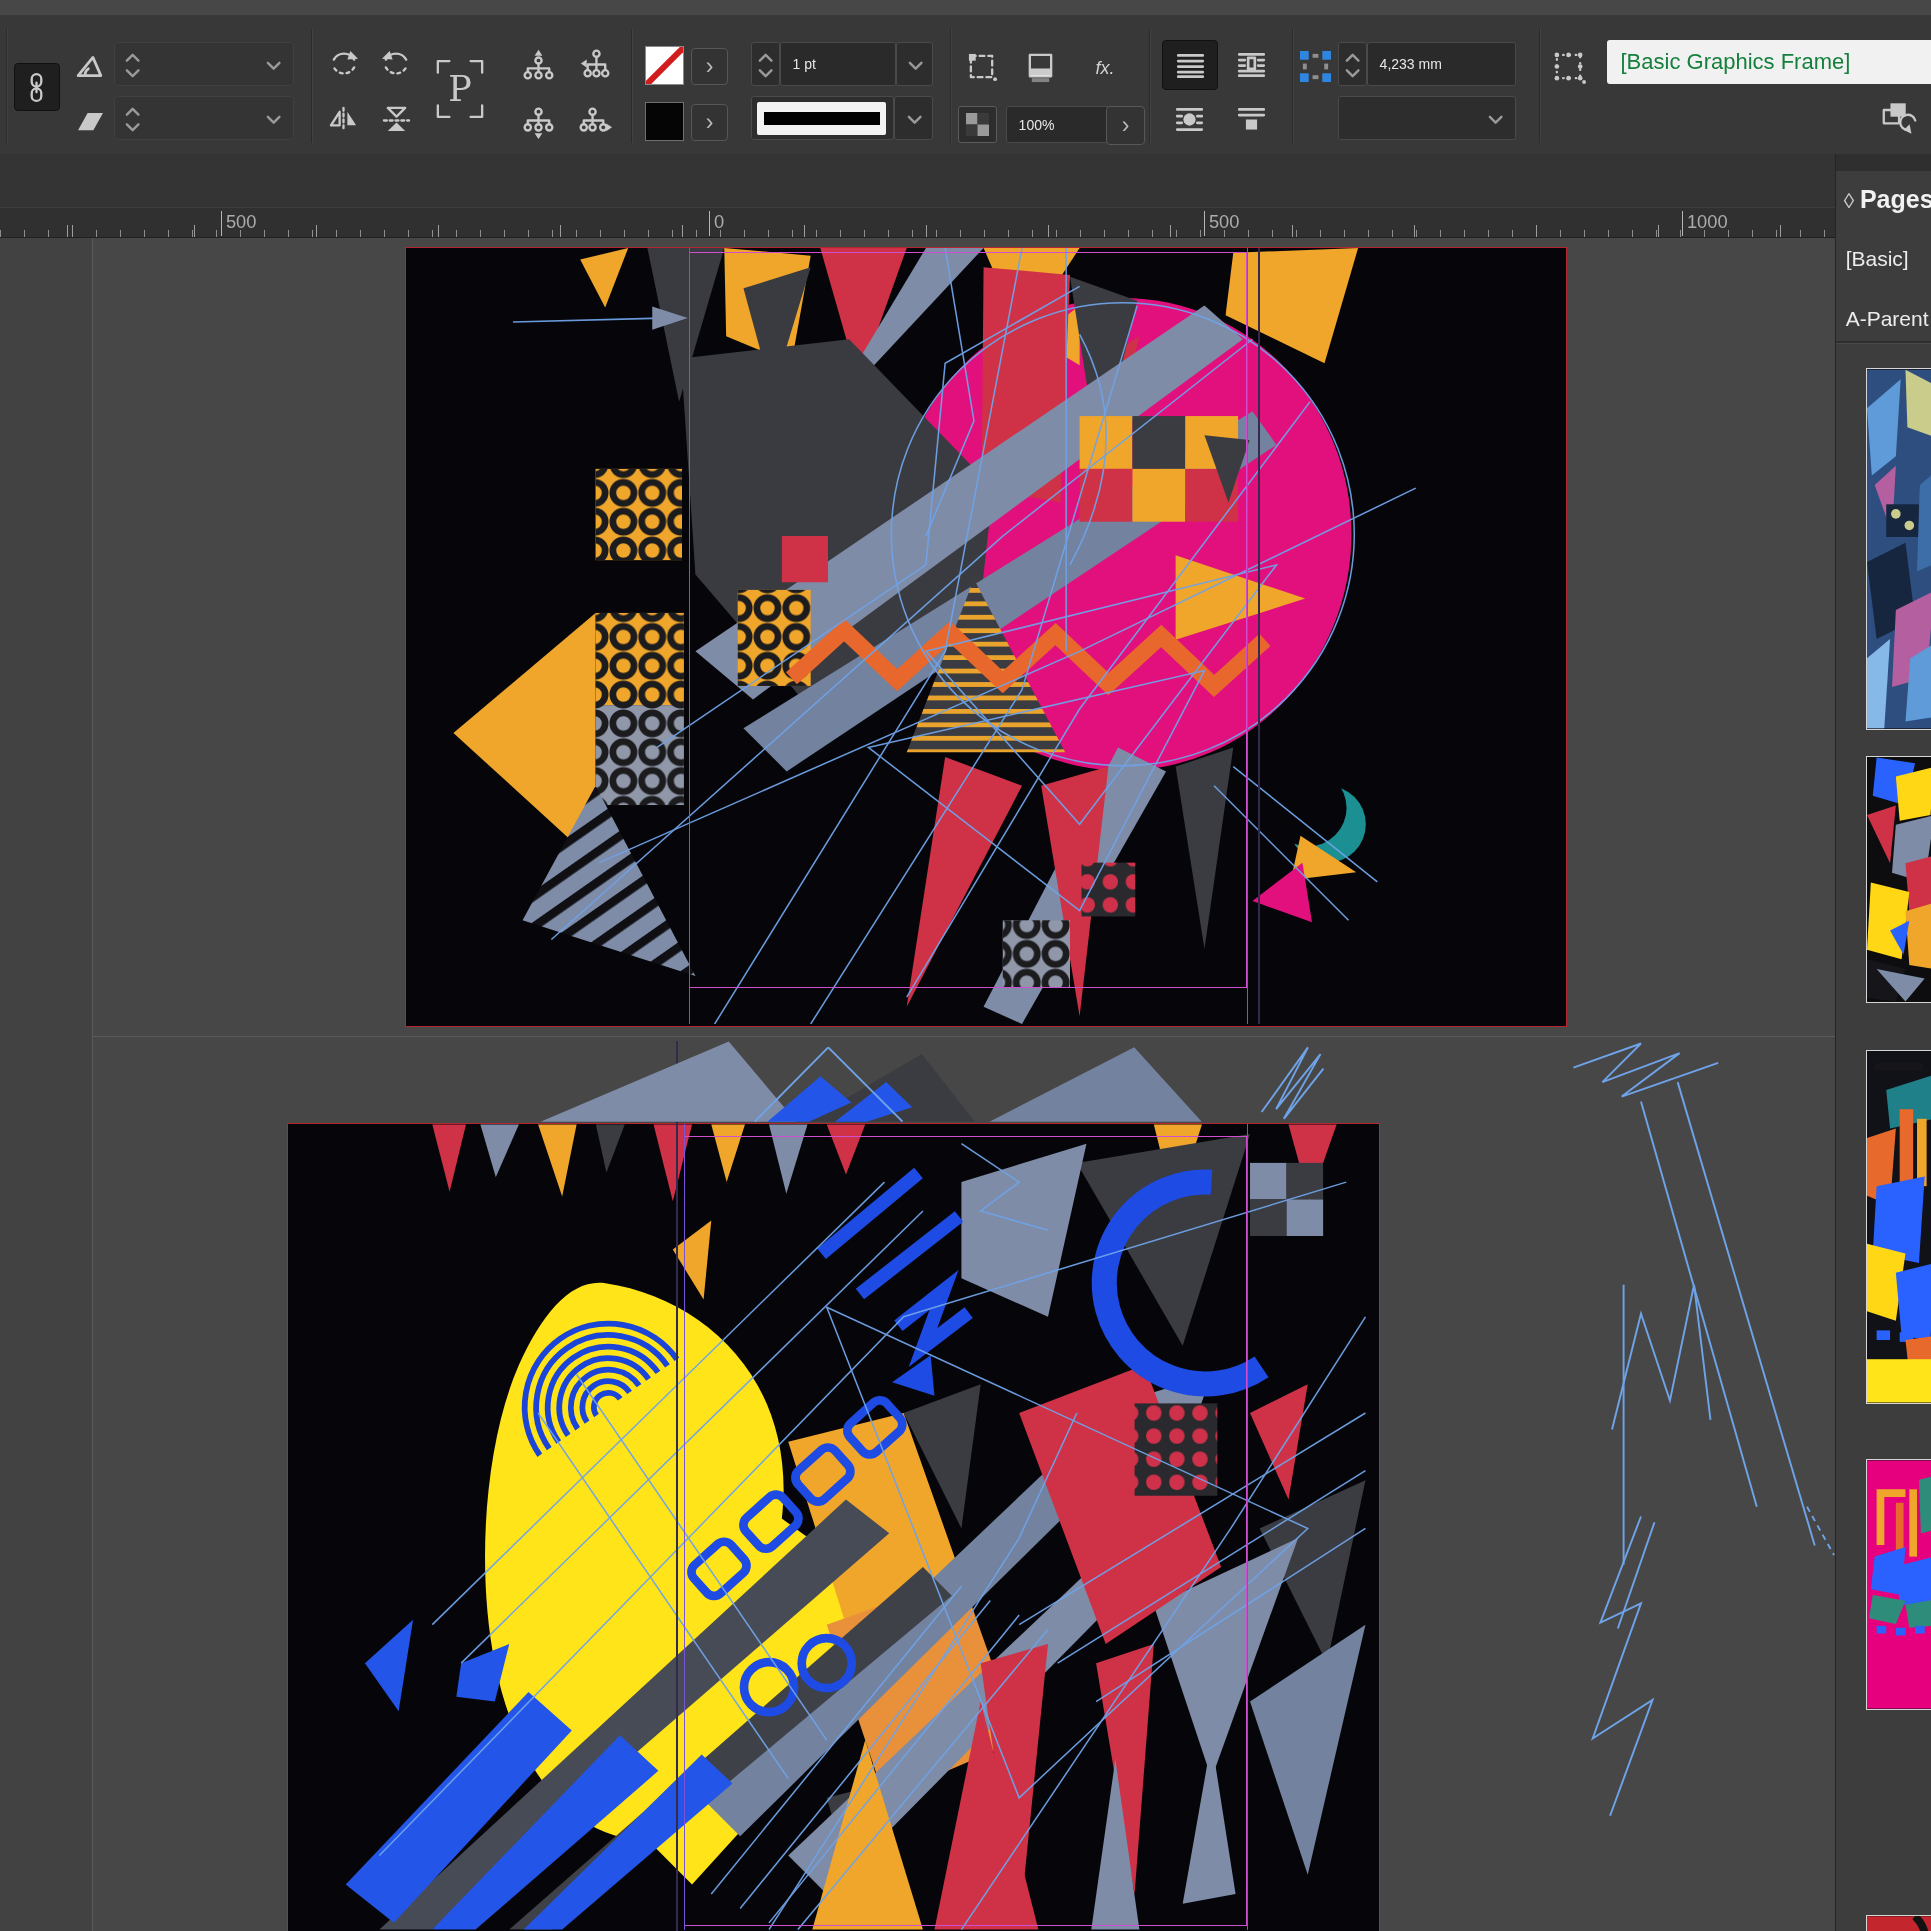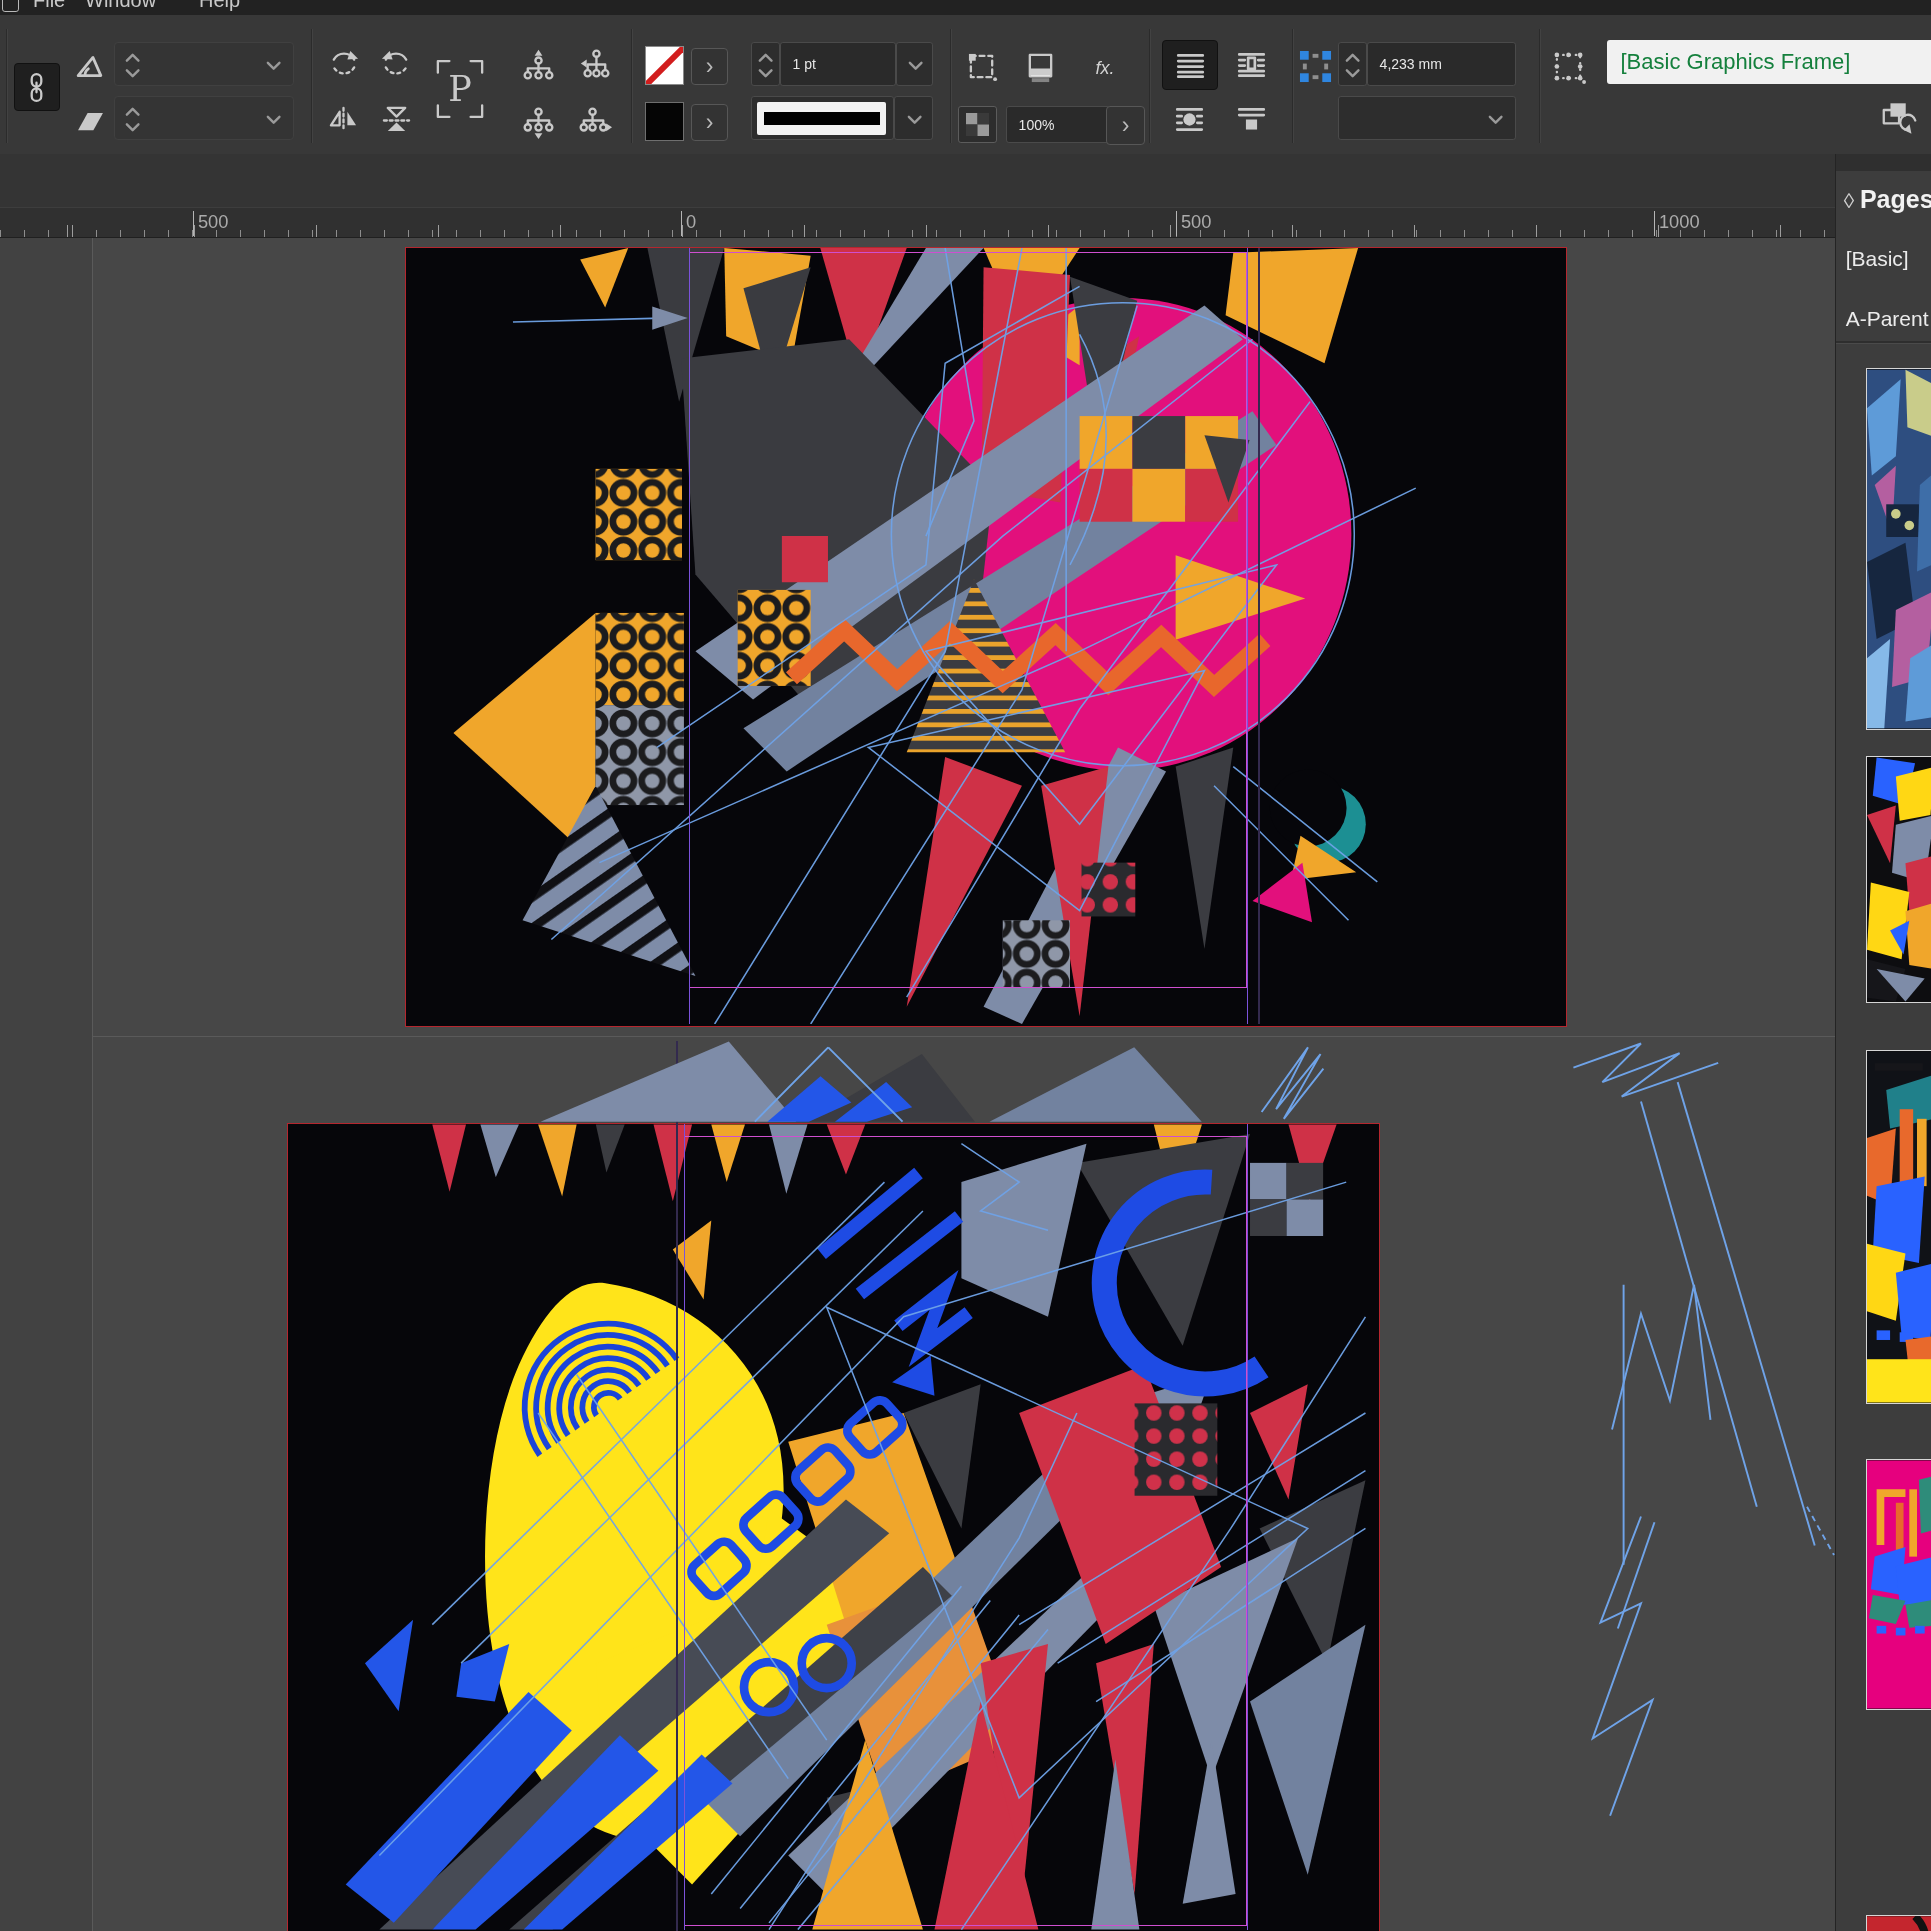--- a/index.html
+++ b/index.html
@@ -26,21 +26,21 @@
           font-size:23px;display:flex;align-items:center;justify-content:center;background:#333;}
   #objstylefield{background:#f1f1f1;border-radius:2.9px;color:#141414;}
   #objstylefield .fieldtxt{color:#15803d;font-size:22px;}
   
   #band{left:0;top:154px;width:1931px;height:83px;background:#343434;}
   #ruler{left:0;top:207px;width:1835px;height:31px;background:#303030;border-top:1px solid #3d3d3d;border-bottom:1px solid #202020;box-sizing:border-box;}
   #ruler .minor{position:absolute;bottom:0;left:0;width:100%;height:6.8px;
      background:repeating-linear-gradient(90deg,#8e8e8e 0 1px,transparent 1px 24px);}
   #ruler .medium{position:absolute;bottom:0;left:0;width:100%;height:11.6px;
      background:repeating-linear-gradient(90deg,#9d9d9d 0 1px,transparent 1px 122px);background-position-x:72px;}
-  .rlab{position:absolute;top:2.9px;font-size:18.3px;color:#ababab;border-left:1px solid #b5b5b5;padding-left:3.9px;height:25px;line-height:21px;}
+  .rlab{position:absolute;top:2.9px;font-size:18.3px;color:#ababab;border-left:1px solid #b5b5b5;padding-left:3.9px;height:25px;line-height:21px;margin-left:28px;}
   
   #canvas{left:0;top:238px;width:1835px;height:1694px;background:#474747;overflow:hidden;}
   #outerstrip{left:0;top:0;width:92px;height:1694px;background:#424242;border-right:1px solid #5a5a5a;}
   #spreaddiv{left:92px;top:798px;width:1744px;height:1px;background:#5a5a5a;}
   .page{position:absolute;background:#06060a;}
   .guide-m{position:absolute;border:1px solid #cf4fd0;box-sizing:border-box;}
   .guide-v{position:absolute;width:1px;background:#7b52db;}
   .guide-dark{position:absolute;width:1.9px;background:#332a4e;}
   
   #pagespanel{left:1835px;top:154px;width:96px;height:1777px;background:#3d3d3d;border-left:1.9px solid #242424;box-sizing:border-box;overflow:hidden;}
@@ -50,26 +50,20 @@
   .pp-item{position:absolute;left:9.7px;font-size:21px;color:#ececec;white-space:nowrap;}
   #pp-sep{position:absolute;left:0px;top:187px;width:96px;height:1.9px;background:#2e2e2e;border-bottom:1px solid #4a4a4a;}
   .thumb{position:absolute;left:30px;width:75px;border:1.9px solid #d6d6d6;background:#111;overflow:hidden;}
   .thumb svg{display:block;}
 </style>
 </head>
 <body>
 
 <div id="app">
 
-  <div class="abs" id="menubar">
-    <span class="mico"></span>
-    <span class="mtext" style="left:33px">File</span>
-    <span class="mtext" style="left:85px">Window</span>
-    <span class="mtext" style="left:199px">Help</span>
-  </div>
 
   <div class="abs" id="ctrlpanel">
     <div class="vdiv" style="left:5.8px"></div>
 
     <div class="iconbtn pressed" style="left:13.5px;top:48px;width:44px;height:46px">
       <svg width="23" height="33" viewBox="0 0 24 34">
         <rect x="7" y="3" width="10" height="13" rx="5" class="ic"></rect>
         <rect x="7" y="18" width="10" height="13" rx="5" class="ic"></rect>
         <line x1="12" y1="12" x2="12" y2="22" class="ic"></line>
       </svg>

